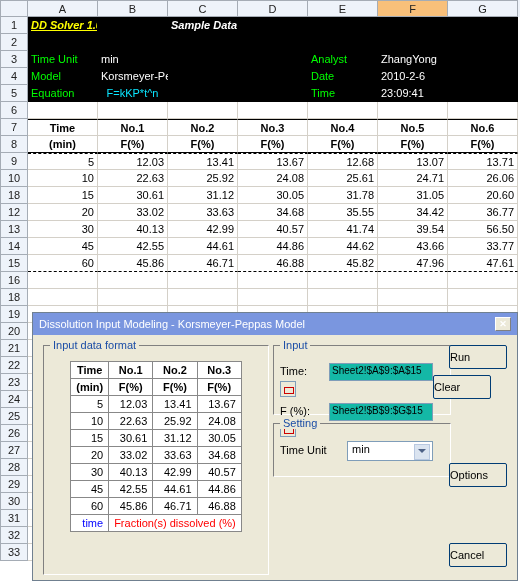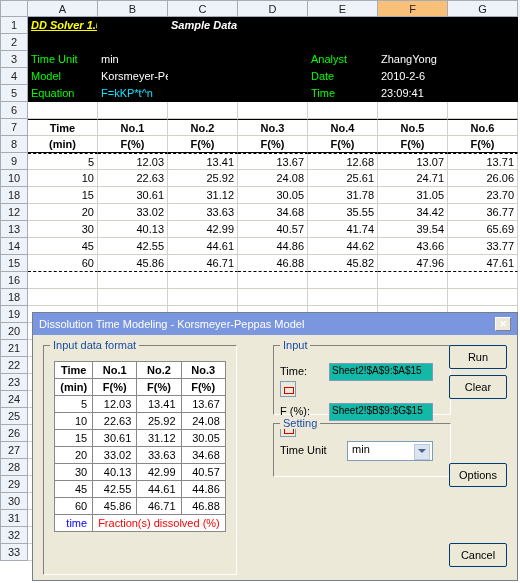--- a/index.html
+++ b/index.html
@@ -8,36 +8,36 @@
 .colhdr{display:flex;background:#eef3fa}
 .rh{width:28px;height:17px;border:1px solid #a5acb5;background:#eef3fa}
 .ch{width:70px;height:17px;border:1px solid #a5acb5;border-left:none;text-align:center;line-height:17px;color:#222;background:#eef3fa}
 .row{display:flex}
 .rn{width:28px;height:17px;border:1px solid #a5acb5;border-top:none;text-align:center;line-height:17px;color:#222;background:#eef3fa}
 .cell{width:70px;height:17px;border-right:1px solid #d4d0c8;border-bottom:1px solid #d4d0c8;padding:0 3px;text-align:right;line-height:17px;overflow:hidden;white-space:nowrap}
 .black{background:#000;border-right:1px solid #000;border-bottom:1px solid #000;color:#fff}
 .title{color:#ff0;font-weight:bold;font-style:italic;text-decoration:underline;text-align:left}
 .wtitle{color:#fff;font-weight:bold;font-style:italic}
 .grn{color:#0f0;text-align:left}
-.glow{color:#0ae6ff;text-align:left}
+.glow{color:#0ae6ff;text-align:center}
 .wht{color:#fff;text-align:left}
 .hdr{font-weight:bold;text-align:center;border-bottom:1px solid #000}
 .hdrt{font-weight:bold;text-align:center;border-top:1px solid #000}
 .dash-t{border-top:1.5px dashed #000}
 .dash-b{border-bottom:1.5px dashed #000}
 .dialog{position:absolute;top:312px;left:32px;width:486px;height:269px;background:#ece9d8;border:1px solid #708090}
 .dtitle{background:#7a96df;color:#fff;padding:4px 6px;display:flex;justify-content:space-between;align-items:center}
 .xbtn{width:16px;height:14px;background:#ece9d8;border:1px solid #fff;border-right-color:#808080;border-bottom-color:#808080;text-align:center;font-size:9px;line-height:12px;font-family:sans-serif;font-weight:bold}
 fieldset{border:1px solid #fff;border-top-color:#808080;border-left-color:#808080;margin:4px;padding:6px;position:absolute}
 legend{font-size:11px;color:#1b4da6;padding:0 3px;background:#ece9d8}
-.fs1{left:6px;top:22px;width:194px;height:236px}
+.fs1{left:6px;top:22px;width:226px;height:236px}
 .fs2{left:236px;top:22px;width:178px;height:76px}
 .fs3{left:236px;top:100px;width:178px;height:60px}
-.btn{position:absolute;width:58px;height:24px;background:#ece9d8;border:1px solid #003c74;font-size:11px;text-align:center;line-height:22px;border-radius:2px}
-.b1{right:10px;top:32px}.b2{right:10px;top:62px}.b3{right:10px;top:120px}.b4{right:10px;top:150px}.b5{right:10px;top:230px}
+.btn{position:absolute;width:58px;height:24px;background:#ece9d8;border:1px solid #003c74;font-size:11px;line-height:22px;border-radius:2px}
+.b1{right:10px;top:32px}.b2{right:26px;top:62px}.b3{right:10px;top:120px}.b4{right:10px;top:150px}.b5{right:10px;top:230px}
 .inp{width:104px;height:18px;background:#14b8a6;border:1px solid #7f9db9;font-size:10px;padding:1px 2px;display:inline-block;overflow:hidden;vertical-align:middle}
 .refbtn{width:16px;height:16px;display:inline-block;border:1px solid #7f9db9;background:#ece9d8;vertical-align:middle;position:relative}
 .refbtn:after{content:"";position:absolute;left:3px;top:5px;width:8px;height:5px;border:1px solid #c00}
 .sel{width:86px;height:20px;background:#fff;border:1px solid #7f9db9;font-size:11px;padding:1px;display:inline-block;position:relative;vertical-align:middle}
 .sel:after{content:"";position:absolute;right:2px;top:2px;width:14px;height:14px;background:#dbe4f0;border:1px solid #b8c8e0}
 .sel:before{content:"";position:absolute;right:6px;top:7px;border-left:4px solid transparent;border-right:4px solid transparent;border-top:4px solid #4d6185;z-index:1}
 .lbl{display:inline-block;width:46px}
 .mini{font-size:11px;border-collapse:collapse;margin:4px auto}
 .mini th,.mini td{border:1px solid #888;padding:2px 5px;text-align:right;background:#fff}
 .mini th{font-weight:bold;text-align:center}
@@ -166,41 +166,41 @@
         <div class="cell">26.06</div>
       </div>
       <div class="row">
         <div class="rn">18</div>
         <div class="cell">15</div>
         <div class="cell">30.61</div>
         <div class="cell">31.12</div>
         <div class="cell">30.05</div>
         <div class="cell">31.78</div>
         <div class="cell">31.05</div>
-        <div class="cell">23.70</div>
+        <div class="cell">20.60</div>
       </div>
       <div class="row">
         <div class="rn">12</div>
         <div class="cell">20</div>
         <div class="cell">33.02</div>
         <div class="cell">33.63</div>
         <div class="cell">34.68</div>
         <div class="cell">35.55</div>
         <div class="cell">34.42</div>
         <div class="cell">36.77</div>
       </div>
       <div class="row">
         <div class="rn">13</div>
         <div class="cell">30</div>
         <div class="cell">40.13</div>
         <div class="cell">42.99</div>
         <div class="cell">40.57</div>
         <div class="cell">41.74</div>
         <div class="cell">39.54</div>
-        <div class="cell">65.69</div>
+        <div class="cell">56.50</div>
       </div>
       <div class="row">
         <div class="rn">14</div>
         <div class="cell">45</div>
         <div class="cell">42.55</div>
         <div class="cell">44.61</div>
         <div class="cell">44.86</div>
         <div class="cell">44.62</div>
         <div class="cell">43.66</div>
         <div class="cell">33.77</div>
@@ -385,21 +385,21 @@
         <div class="cell"></div>
         <div class="cell"></div>
         <div class="cell"></div>
         <div class="cell"></div>
       </div>
     </div>
 </div>
 
 <div class="dialog">
   <div class="dtitle">
-    <span>Dissolution Time Modeling - Korsmeyer-Peppas Model</span>
+    <span>Dissolution Input Modeling - Korsmeyer-Peppas Model</span>
     <span class="xbtn">✕</span>
   </div>
   <fieldset class="fs1">
     <legend>Input data format</legend>
     <table class="mini">
       <tbody>
           <tr>
         <th class="ov-blue">Time</th>
         <th class="ov-red-l">No.1</th>
         <th>No.2</th>

